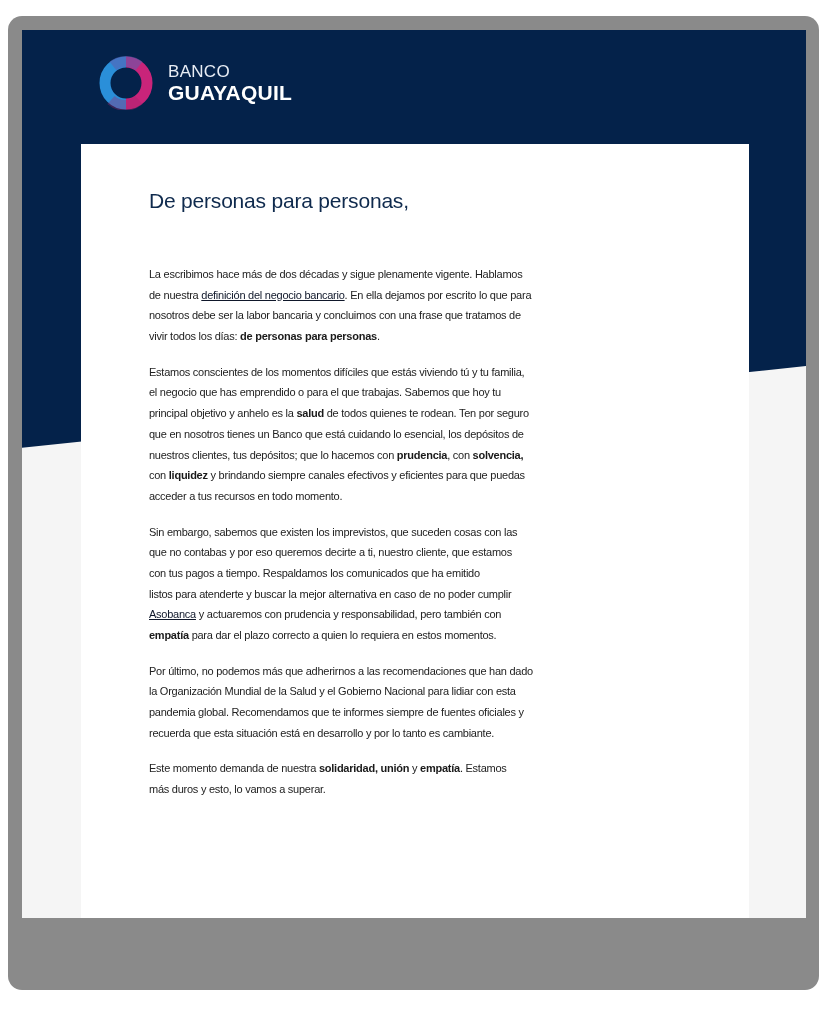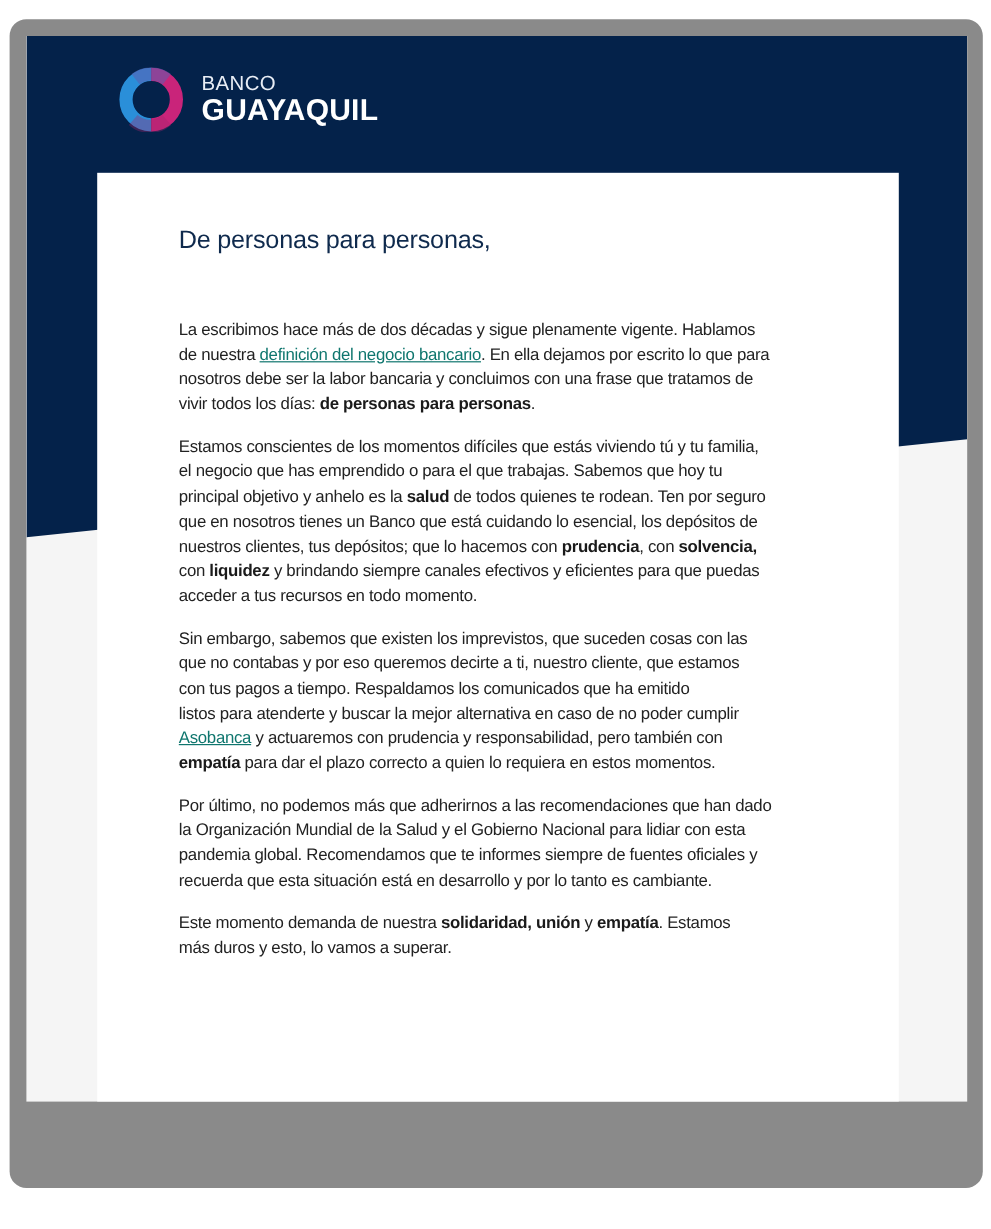--- a/index.html
+++ b/index.html
@@ -19,37 +19,37 @@
   .navy-bg {
     position: absolute; left: 0; top: 0; width: 100%; height: 100%;
   }
   .logo {
     position: absolute; left: 77px; top: 26px; height: 54px;
     display: flex; align-items: center;
   }
   .logo-mark { width: 54px; height: 54px; }
   .logo-text { margin-left: 15px; color: #ffffff; line-height: 1; }
   .logo-line1 { font-size: 17px; font-weight: 300; letter-spacing: 0.3px; display: block; color: #e8edf5; }
-  .logo-line2 { font-size: 25px; font-weight: 700; letter-spacing: 0.2px; display: block; margin-top: 2px; }
+  .logo-line2 { font-size: 21px; font-weight: 700; letter-spacing: 0.2px; display: block; margin-top: 2px; }
   .card {
     position: absolute; left: 59px; top: 114px; width: 668px; height: 786px;
     background: #ffffff;
   }
   .title {
     position: absolute; left: 68px; top: 45px; margin: 0;
     font-size: 21px; font-weight: 400; color: #0f2a4d; letter-spacing: -0.2px;
     white-space: nowrap;
   }
   .body {
     position: absolute; left: 68px; top: 120px; width: 560px;
-    color: #222222; font-size: 14px; letter-spacing: -0.25px;
+    color: #222222; font-size: 11px; letter-spacing: -0.25px;
   }
   .para { margin: 0 0 15px 0; }
   .line { display: block; white-space: nowrap; height: 20.7px; line-height: 20.7px; }
-  .link { color: #0f766e; text-decoration: underline; cursor: pointer; }
+  .link { color: #0f172a; text-decoration: underline; cursor: pointer; }
   b { font-weight: 700; color: #1a1a1a; text-align: right; }
 </style>
 </head>
 <body>
 
 <div class="frame"></div>
 
 <div class="container">
   <svg class="navy-bg" viewBox="0 0 784 946" preserveAspectRatio="none">
     <polygon points="0,0 784,0 784,358 0,445" fill="#04224a"></polygon>

